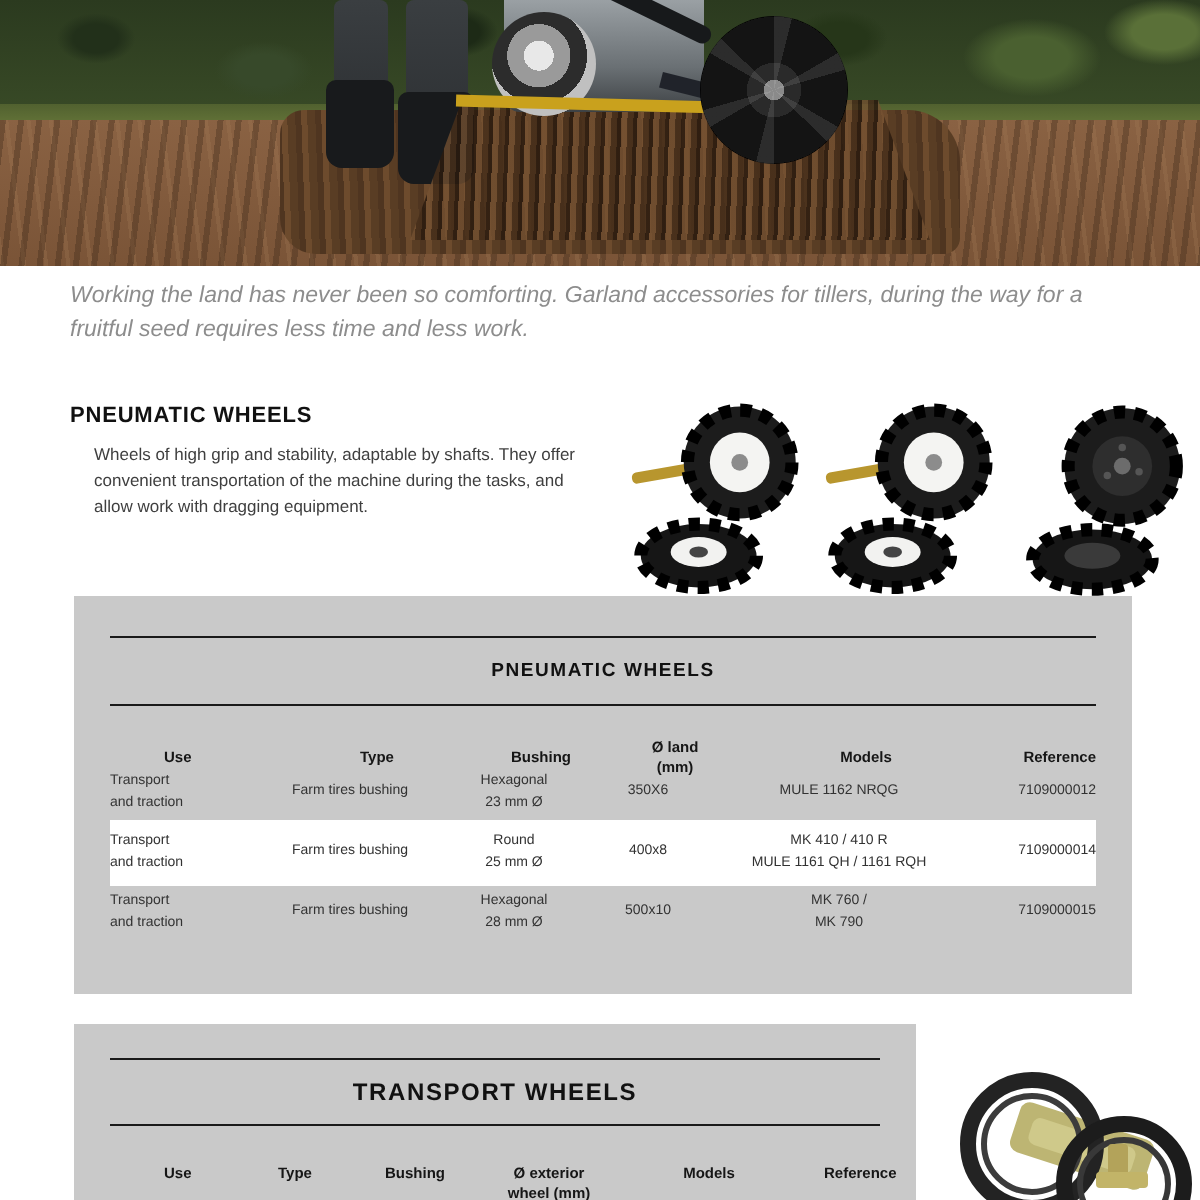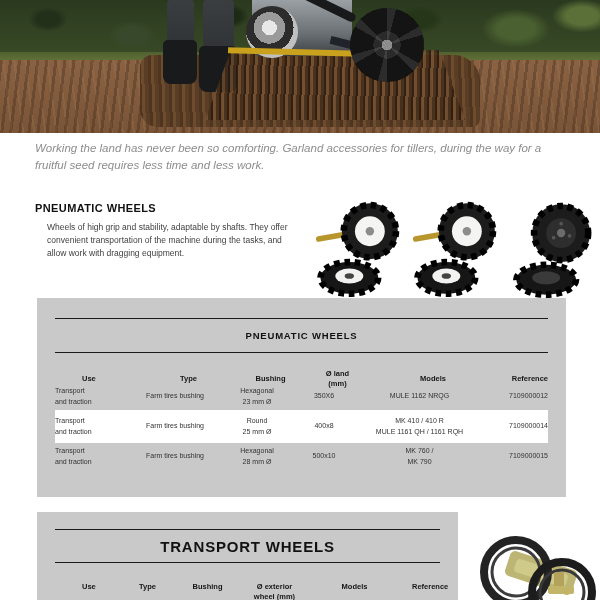--- a/index.html
+++ b/index.html
@@ -68,21 +68,21 @@
   
   .panel { position:absolute; background:#c9c9c9; }
   .panel1 { left:37px; top:298px; width:529px; height:199px; padding:0 18px; }
   .panel2 { left:37px; top:512px; width:421px; height:88px; padding:0 18px; }
   .rule { border-top:1.6px solid #1a1a1a; }
   .panel1 .rule.r1 { margin-top:20px; }
   .panel1 .ptitle { height:33px; display:flex; align-items:center; justify-content:center;
     font-size:9.5px; font-weight:bold; letter-spacing:.8px; color:#111; }
   .panel2 .rule.r1 { margin-top:17px; }
   .panel2 .ptitle { height:32px; display:flex; align-items:center; justify-content:center;
-    font-size:15px; font-weight:bold; letter-spacing:.8px; color:#111; }
+    font-size:12px; font-weight:bold; letter-spacing:.8px; color:#111; }
 
   .grid1 { display:grid; grid-template-columns:72px 96px 68px 66px 125px 66px; align-items:center; }
   .grid2 { display:grid; grid-template-columns:50px 58px 62px 72px 88px 55px; align-items:center; }
   .th { font-size:7.5px; font-weight:bold; color:#161616; text-align:center; white-space:pre-line; line-height:1.35;margin-left:27px; }
   .td { font-size:7px; color:#323232; text-align:center; white-space:pre-line; line-height:1.5; }
   .col-use { text-align:left; }
   .col-ref { text-align:right; }
   .panel1 .thead { margin-top:16px; height:14px; }
   .trow { min-height:27px; padding:3px 0; }
   .trow.highlight { background:#ffffff; min-height:33px; }

